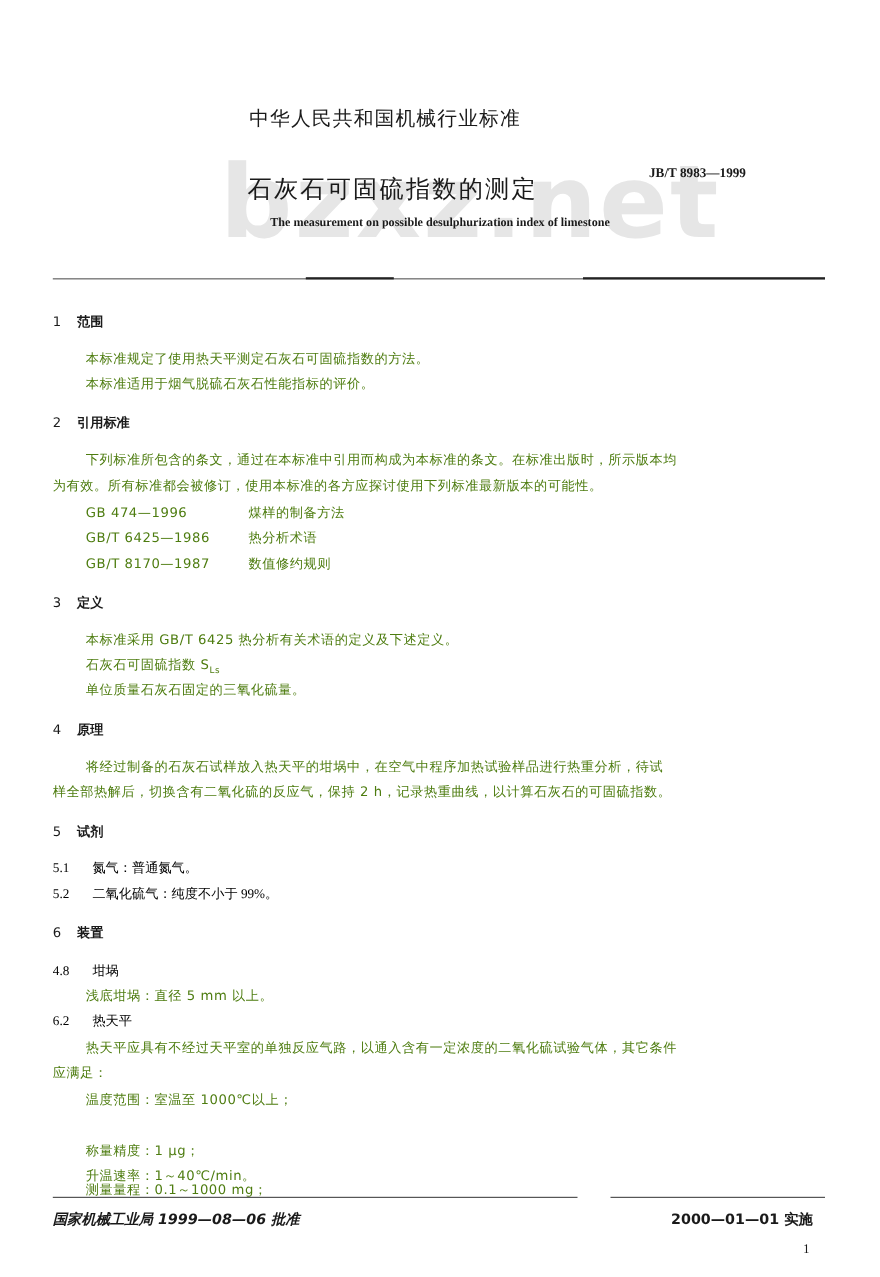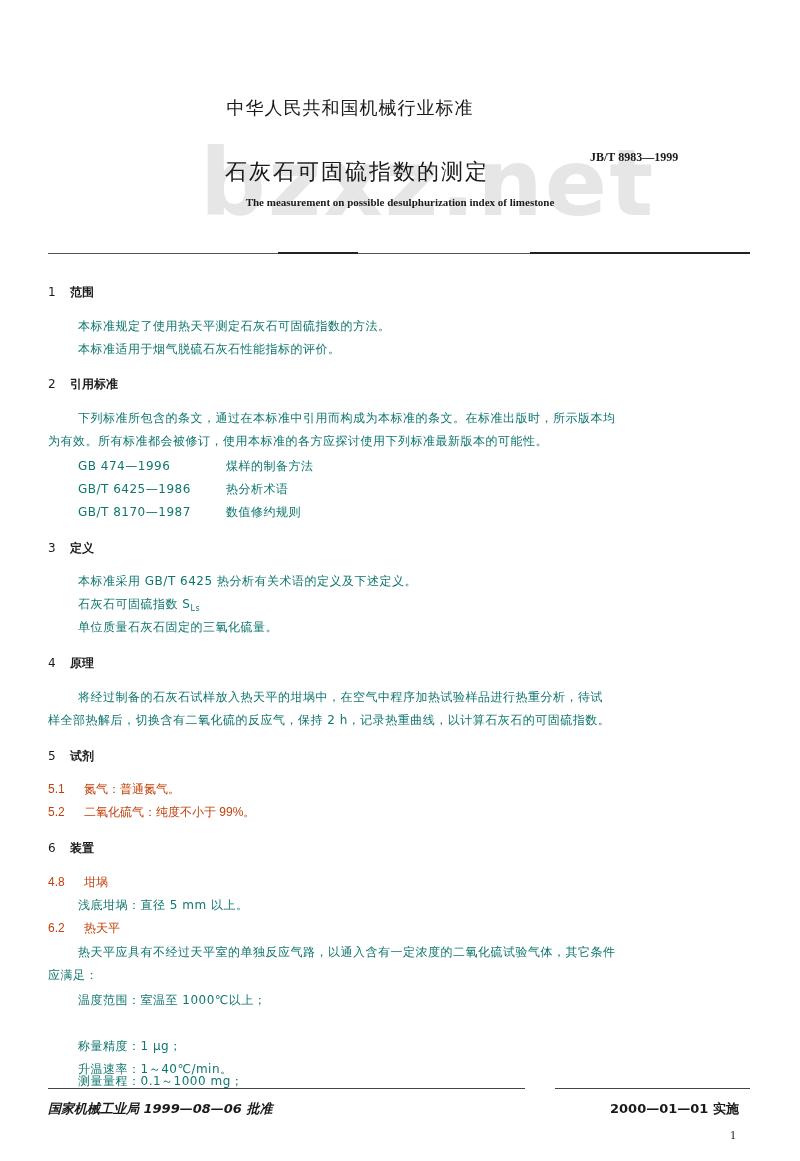--- a/index.html
+++ b/index.html
@@ -17,22 +17,22 @@
   .agency { left: 0; width: 700px; top: 96px; text-align: center; font-size: 18px; font-family: "DejaVu Sans", sans-serif; letter-spacing: 1px; z-index: 1; }
   .title-cn { left: 225px; top: 157px; font-size: 22px; font-family: "DejaVu Sans", sans-serif; letter-spacing: 2px; z-index: 1; }
   .std-no { left: 590px; top: 150px; font-size: 12px; font-weight: bold; font-family: "Liberation Serif", serif; z-index: 1; }
   .title-en { left: 0; width: 800px; top: 196px; text-align: center; font-size: 11px; font-weight: bold; font-family: "Liberation Serif", serif; z-index: 1; }
   .rule-top { left: 48px; top: 253px; width: 702px; height: 1px; background: #555; }
   .rule-top-thick1 { left: 278px; top: 252px; width: 80px; height: 2px; background: #222; }
   .rule-top-thick2 { left: 530px; top: 252px; width: 220px; height: 2px; background: #222; }
 
   .h { position: absolute; left: 48px; font-size: 12px; font-family: "DejaVu Sans", sans-serif; font-weight: bold; }
   .h .num { display: inline-block; width: 22px; font-weight: normal; }
-  .p { position: absolute; font-size: 12px; font-family: "DejaVu Sans", sans-serif; color: #0f766e; white-space: nowrap; letter-spacing: 0.5px; }
-  .sub { position: absolute; left: 48px; font-size: 12px; font-family: Liberation Sans, sans-serif; color: #c2410c; white-space: nowrap; }
+  .p { position: absolute; font-size: 12px; font-family: "DejaVu Sans", sans-serif; color: #4d7c0f; white-space: nowrap; letter-spacing: 0.5px; }
+  .sub { position: absolute; left: 48px; font-size: 12px; font-family: Liberation Serif, serif; color: #000000; white-space: nowrap; }
   .sub .num { display: inline-block; width: 36px; }
   .ref-code { display: inline-block; width: 148px; }
 
   .rule-bottom { left: 48px; top: 1088px; width: 702px; height: 1px; background: #444; }
   .rule-bottom-gap { left: 525px; top: 1086px; width: 30px; height: 4px; background: #fff; }
   .footer-left { left: 48px; top: 1100px; font-size: 13px; font-family: "DejaVu Sans", sans-serif; font-weight: bold; font-style: italic; }
   .footer-right { left: 610px; top: 1100px; font-size: 13px; font-family: "DejaVu Sans", sans-serif; font-weight: bold; }
   .page-no { left: 730px; top: 1128px; font-size: 12px; font-family: "Liberation Serif", serif; }
   sub { font-size: 8px; }
 </style>

